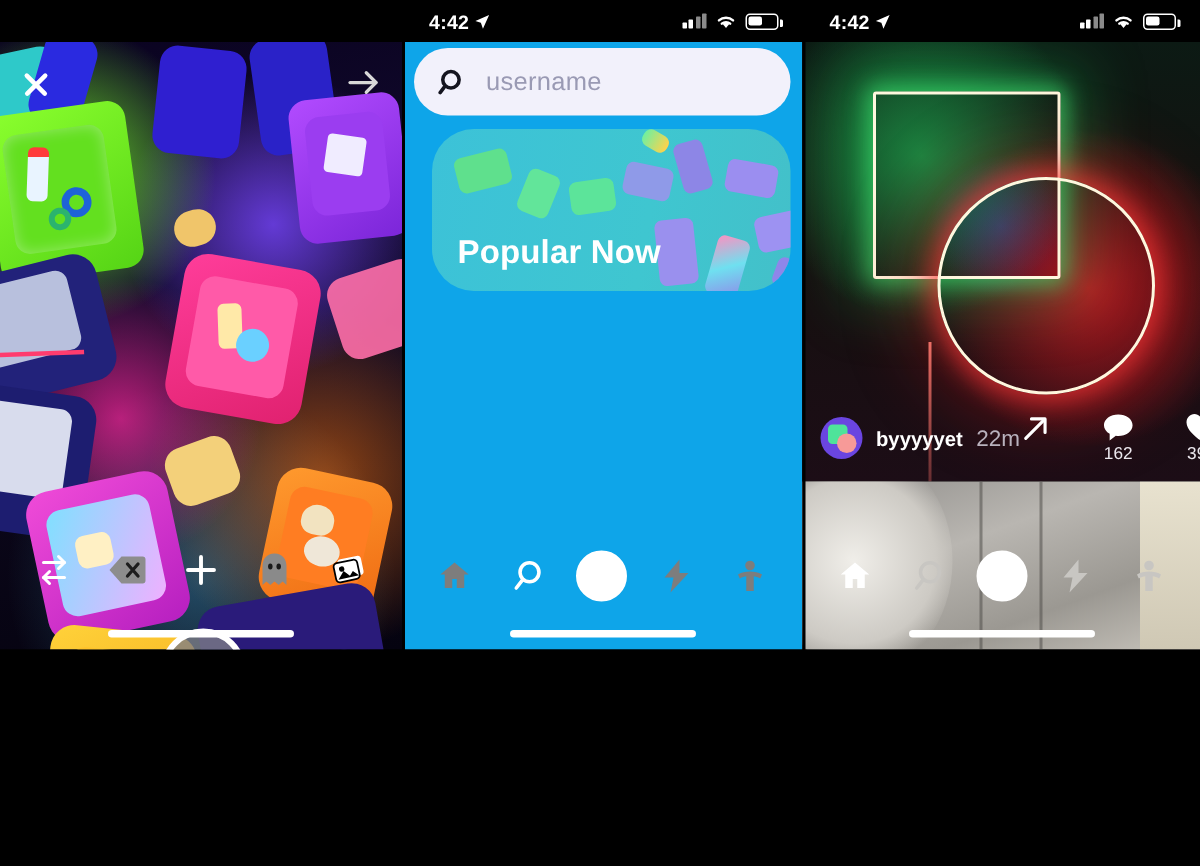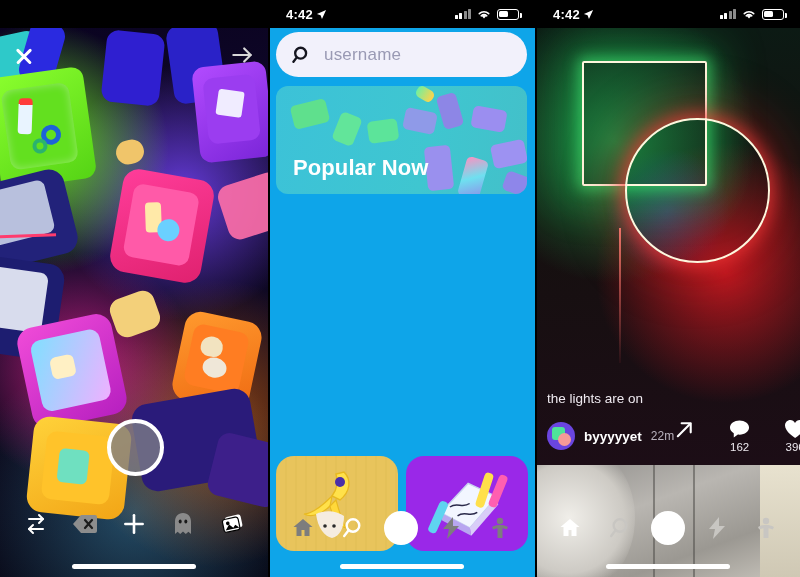--- a/index.html
+++ b/index.html
@@ -1,21 +1,21 @@
 <!DOCTYPE html>
 <html><head>
 <meta charset="utf-8">
 <style>
   * { box-sizing: border-box; margin: 0; padding: 0; }
   html, body { width: 800px; height: 577px; background: #000; overflow: hidden; }
   body { font-family: "Liberation Sans", sans-serif; }
 
   .stage { position: relative; width: 800px; height: 577px; background: #000; display: flex; }
 
-  .panel { position: relative; height: 577px; overflow: hidden; background: #000; }
+  .panel { position: relative; height: 433px; overflow: hidden; background: #000; }
   .panel-left   { width: 268px; }
   .panel-mid    { width: 267px; }
   .panel-right  { width: 265px; }
 
   .divider { position:absolute; top:0; width:2px; height:577px; background:#000; z-index:60; }
 
   
   .statusbar { position: absolute; top: 0; left: 0; right: 0; height: 28px; z-index: 40;
                display: flex; align-items: center; justify-content: space-between;
                padding: 0 16px 0 18px; color: #fff; }
@@ -60,21 +60,21 @@
   .cam-toolbar { position:absolute; left:0; right:0; bottom:30px; height:46px; z-index:35;
                  display:flex; align-items:center; justify-content:space-around; padding:0 12px; }
   .tb-ic { width:32px; height:32px; display:flex; align-items:center; justify-content:center; cursor:pointer; }
 
   
   .mid-body { position:absolute; top:28px; left:0; right:0; bottom:0; background:#0ea5e9; overflow:hidden; }
   .search-pill { position:absolute; top:4px; left:8px; right:8px; height:45px; background:#f2f1fb;
                  border-radius:23px; display:flex; align-items:center; padding:0 16px; gap:12px; cursor:text; }
   .search-ph { color:#9a9ab4; font-size:17px; letter-spacing:.2px; }
 
-  .card { position:absolute; left:8px; right:8px; border-radius:12px; overflow:hidden; cursor:pointer; }
+  .card { position:absolute; left:20px; right:8px; border-radius:28px; overflow:hidden; cursor:pointer; }
   .card .label { position:absolute; left:17px; bottom:13px; color:#fff; font-weight:bold; letter-spacing:.1px; z-index:5; }
   .card .sub { position:absolute; left:17px; color:#8fd4ff; font-size:14.5px; font-weight:bold; z-index:5; }
 
   #card-popular { top:58px; height:108px; background:linear-gradient(100deg,#3cc2d8 0%, #3fc6d0 60%, #43c0c9 100%); }
   #card-popular .label { font-size:22px; }
   #card-mix { top:175px; height:115px; background: #2b33e6; }
   #card-mix .sub { bottom:38px; }
   #card-mix .label { font-size:22px; }
   #card-latest { top:312px; height:108px; background:linear-gradient(115deg,#7a1ff0 0%, #6a22f2 50%, #5b2df5 100%); }
   #card-latest .label { font-size:22px; }
@@ -107,21 +107,21 @@
 
   .feed-meta { position:absolute; left:0; right:0; bottom:112px; padding:0 12px 12px; z-index:20; }
   .rebyte { display:flex; align-items:center; gap:6px; color:#e4e0e6; font-size:12.5px; font-weight:bold; margin-bottom:9px;}
   .caption { color:#efeaf0; font-size:13.5px; margin-bottom:13px; }
   .feed-row { display:flex; align-items:center; justify-content:space-between; }
   .author { display:flex; align-items:center; gap:9px; }
   .avatar { width:28px; height:28px; border-radius:50%; background:#6a45e0; position:relative; overflow:hidden; }
   .avatar .sq { position:absolute; left:5px; top:5px; width:13px; height:13px; background:#4ee39a; border-radius:3px; }
   .avatar .ci { position:absolute; left:11px; top:11px; width:13px; height:13px; background:#f79a98; border-radius:50%; }
   .uname { color:#fff; font-size:13.5px; font-weight:bold; }
-  .ago { color:#b9b2bd; font-size:12px;text-align:right; }
+  .ago { color:#b9b2bd; font-size:15px;text-align:right; }
   .acts { display:flex; align-items:flex-start; gap:34px; }
   .act { display:flex; flex-direction:column; align-items:center; gap:2px; cursor:pointer; }
   .act .n { color:#ece8ee; font-size:11.5px; }
 
   .next-video { position:absolute; left:0; right:0; bottom:0; height:112px; overflow:hidden;
       background: linear-gradient(160deg,#8f8d8a 0%, #b9b6b1 38%, #9b9892 70%, #c9c5bd 100%); }
   .nv-hair { position:absolute; left:-20px; top:-22px; width:120px; height:150px; border-radius:50%;
       background: radial-gradient(circle at 45% 50%, #f0eee9 0%, #cdcac4 55%, rgba(150,148,142,0) 72%); }
   .nv-line { position:absolute; top:0; bottom:0; width:2px; background:rgba(80,78,74,.55); }
 
@@ -381,21 +381,20 @@
             <path d="M3.3 5.6a7 7 0 0 1 9.4 0" stroke="#fff" stroke-width="1.6" fill="none" stroke-linecap="round"></path>
             <path d="M5.2 7.8a4.3 4.3 0 0 1 5.6 0" stroke="#fff" stroke-width="1.6" fill="none" stroke-linecap="round"></path>
           </svg>
         <span class="batt">
             <i></i>
           </span>
       </div>
     </div>
 
     <div class="feed-meta">
-      <div class="caption">the lights are on</div>
       <div class="feed-row">
         <div class="author">
           <div class="avatar">
               <div class="sq"></div>
               <div class="ci"></div>
             </div>
           <span class="uname">byyyyyet</span>
           <span class="ago">22m</span>
         </div>
         <div class="acts">

